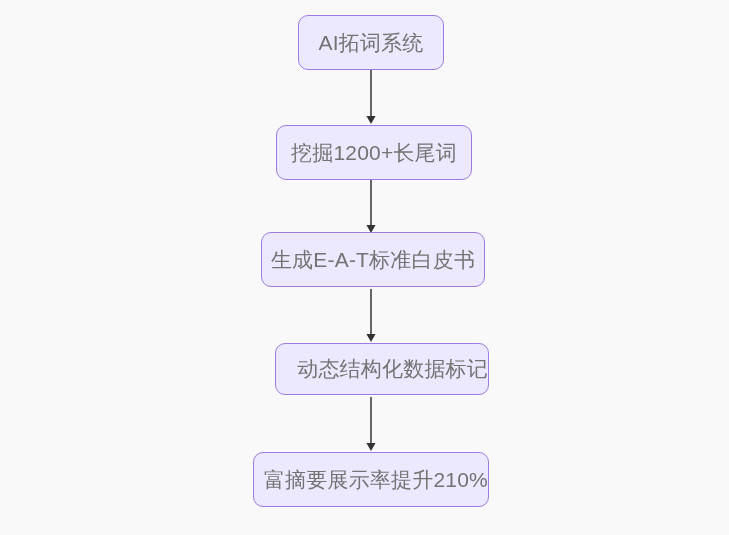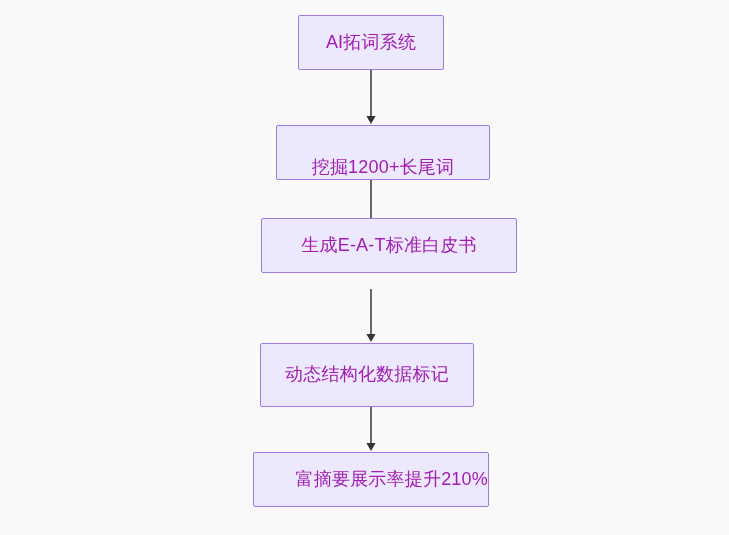--- a/index.html
+++ b/index.html
@@ -16,26 +16,26 @@
   #flowchart {
     position: relative;
     width: 729px;
     height: 535px;
   }
   .node {
     position: absolute;
     box-sizing: border-box;
     background: #ece8fd;
     border: 1.6px solid #9e7bdc;
-    border-radius: 2px;
+    border-radius: 10px;
     display: flex;
     align-items: center;
     justify-content: center;
-    color: #a21caf;
-    font-size: 18px;
+    color: #737373;
+    font-size: 21px;
     line-height: 1.2;
     letter-spacing: 0.2px;
     white-space: nowrap;
     user-select: none;
   }
   .node-label {
     display: block;
     text-align: center;
   }
   .edge {
@@ -76,29 +76,29 @@
     <svg width="16" height="55" viewBox="0 0 16 55">
       <line x1="8" y1="0" x2="8" y2="47" stroke="#666666" stroke-width="2"></line>
       <polygon points="3.4,46 12.6,46 8,54" fill="#333333"></polygon>
     </svg>
   </div>
 
   <div class="node" style="left:298px; top:15px; width:146px; height:55px;">
     <span class="node-label">AI拓词系统</span>
   </div>
 
-  <div class="node" style="left:276px; top:125px; width:214px; height:55px;align-items:flex-end;">
+  <div class="node" style="left:276px; top:125px; width:196px; height:55px;">
     <span class="node-label">挖掘1200+长尾词</span>
   </div>
 
-  <div class="node" style="left:261px; top:218px; width:256px; height:55px;">
+  <div class="node" style="left:261px; top:232px; width:224px; height:55px;">
     <span class="node-label">生成E-A-T标准白皮书</span>
   </div>
 
-  <div class="node" style="left:260px; top:343px; width:214px; height:64px;">
+  <div class="node" style="left:275px; top:343px; width:214px; height:52px;justify-content:flex-end;">
     <span class="node-label">动态结构化数据标记</span>
   </div>
 
   <div class="node" style="left:253px; top:452px; width:236px; height:55px;justify-content:flex-end;">
     <span class="node-label">富摘要展示率提升210%</span>
   </div>
 
 </div>
 
 </body></html>

